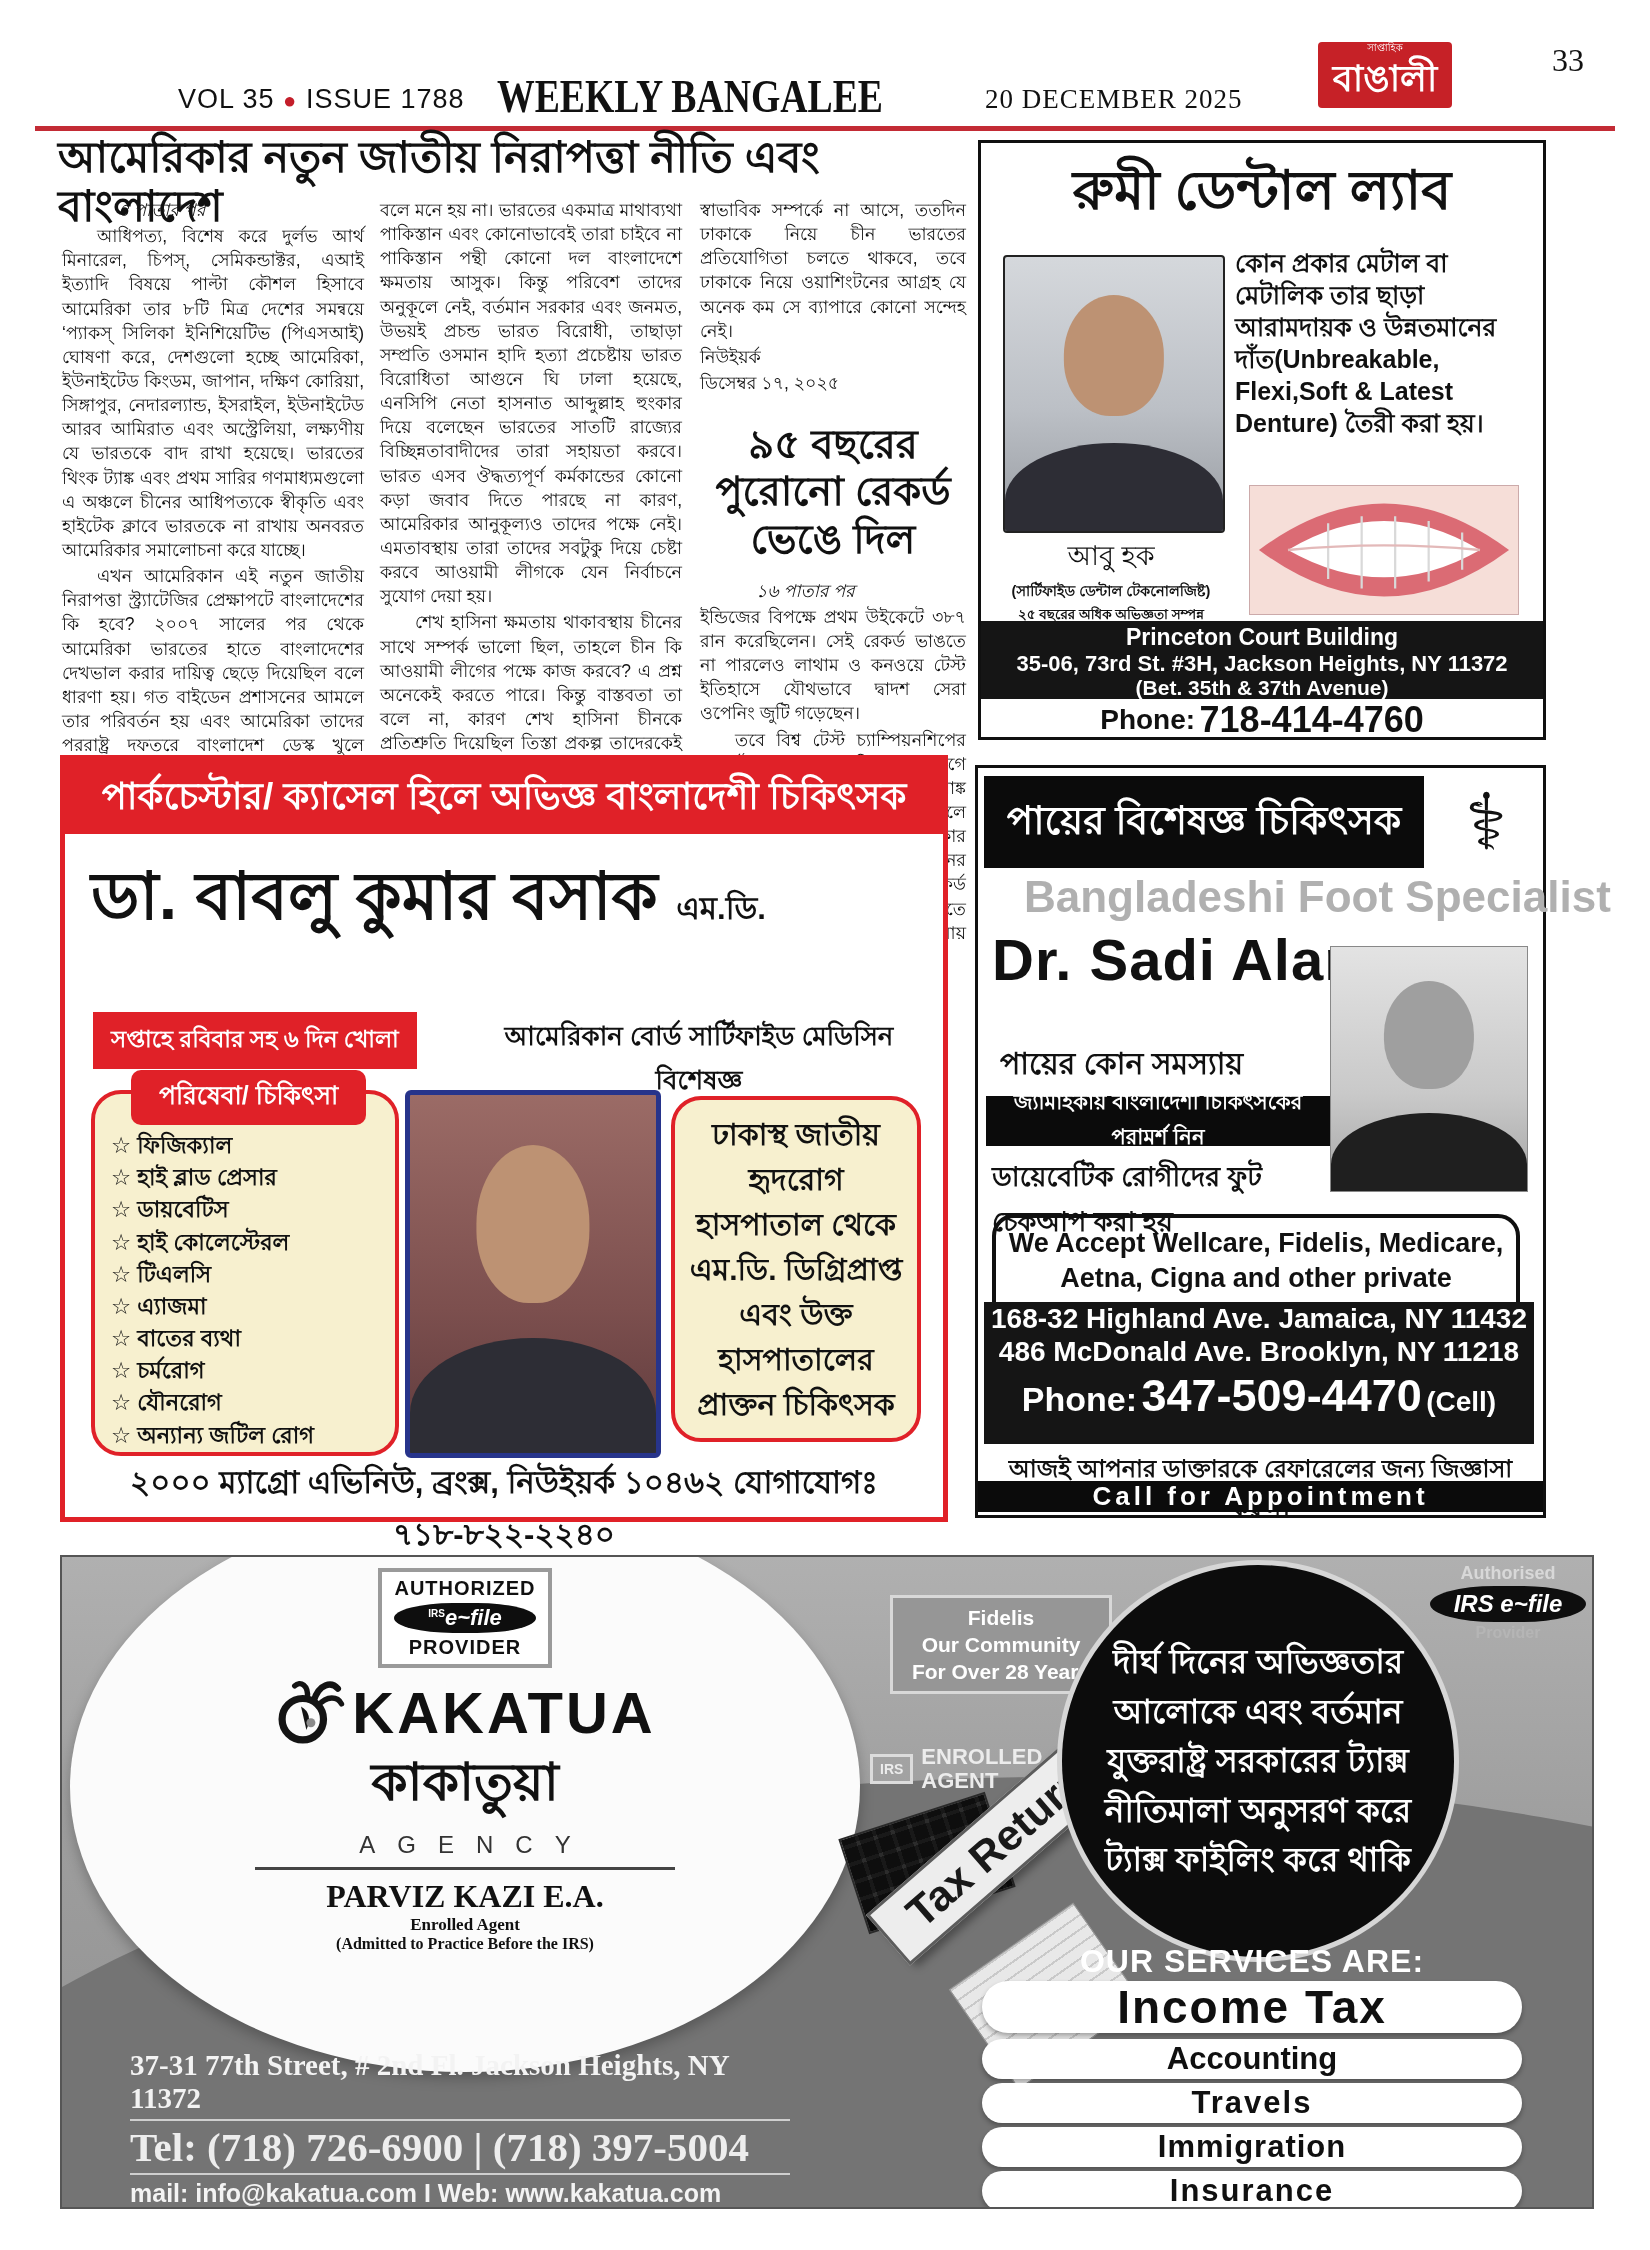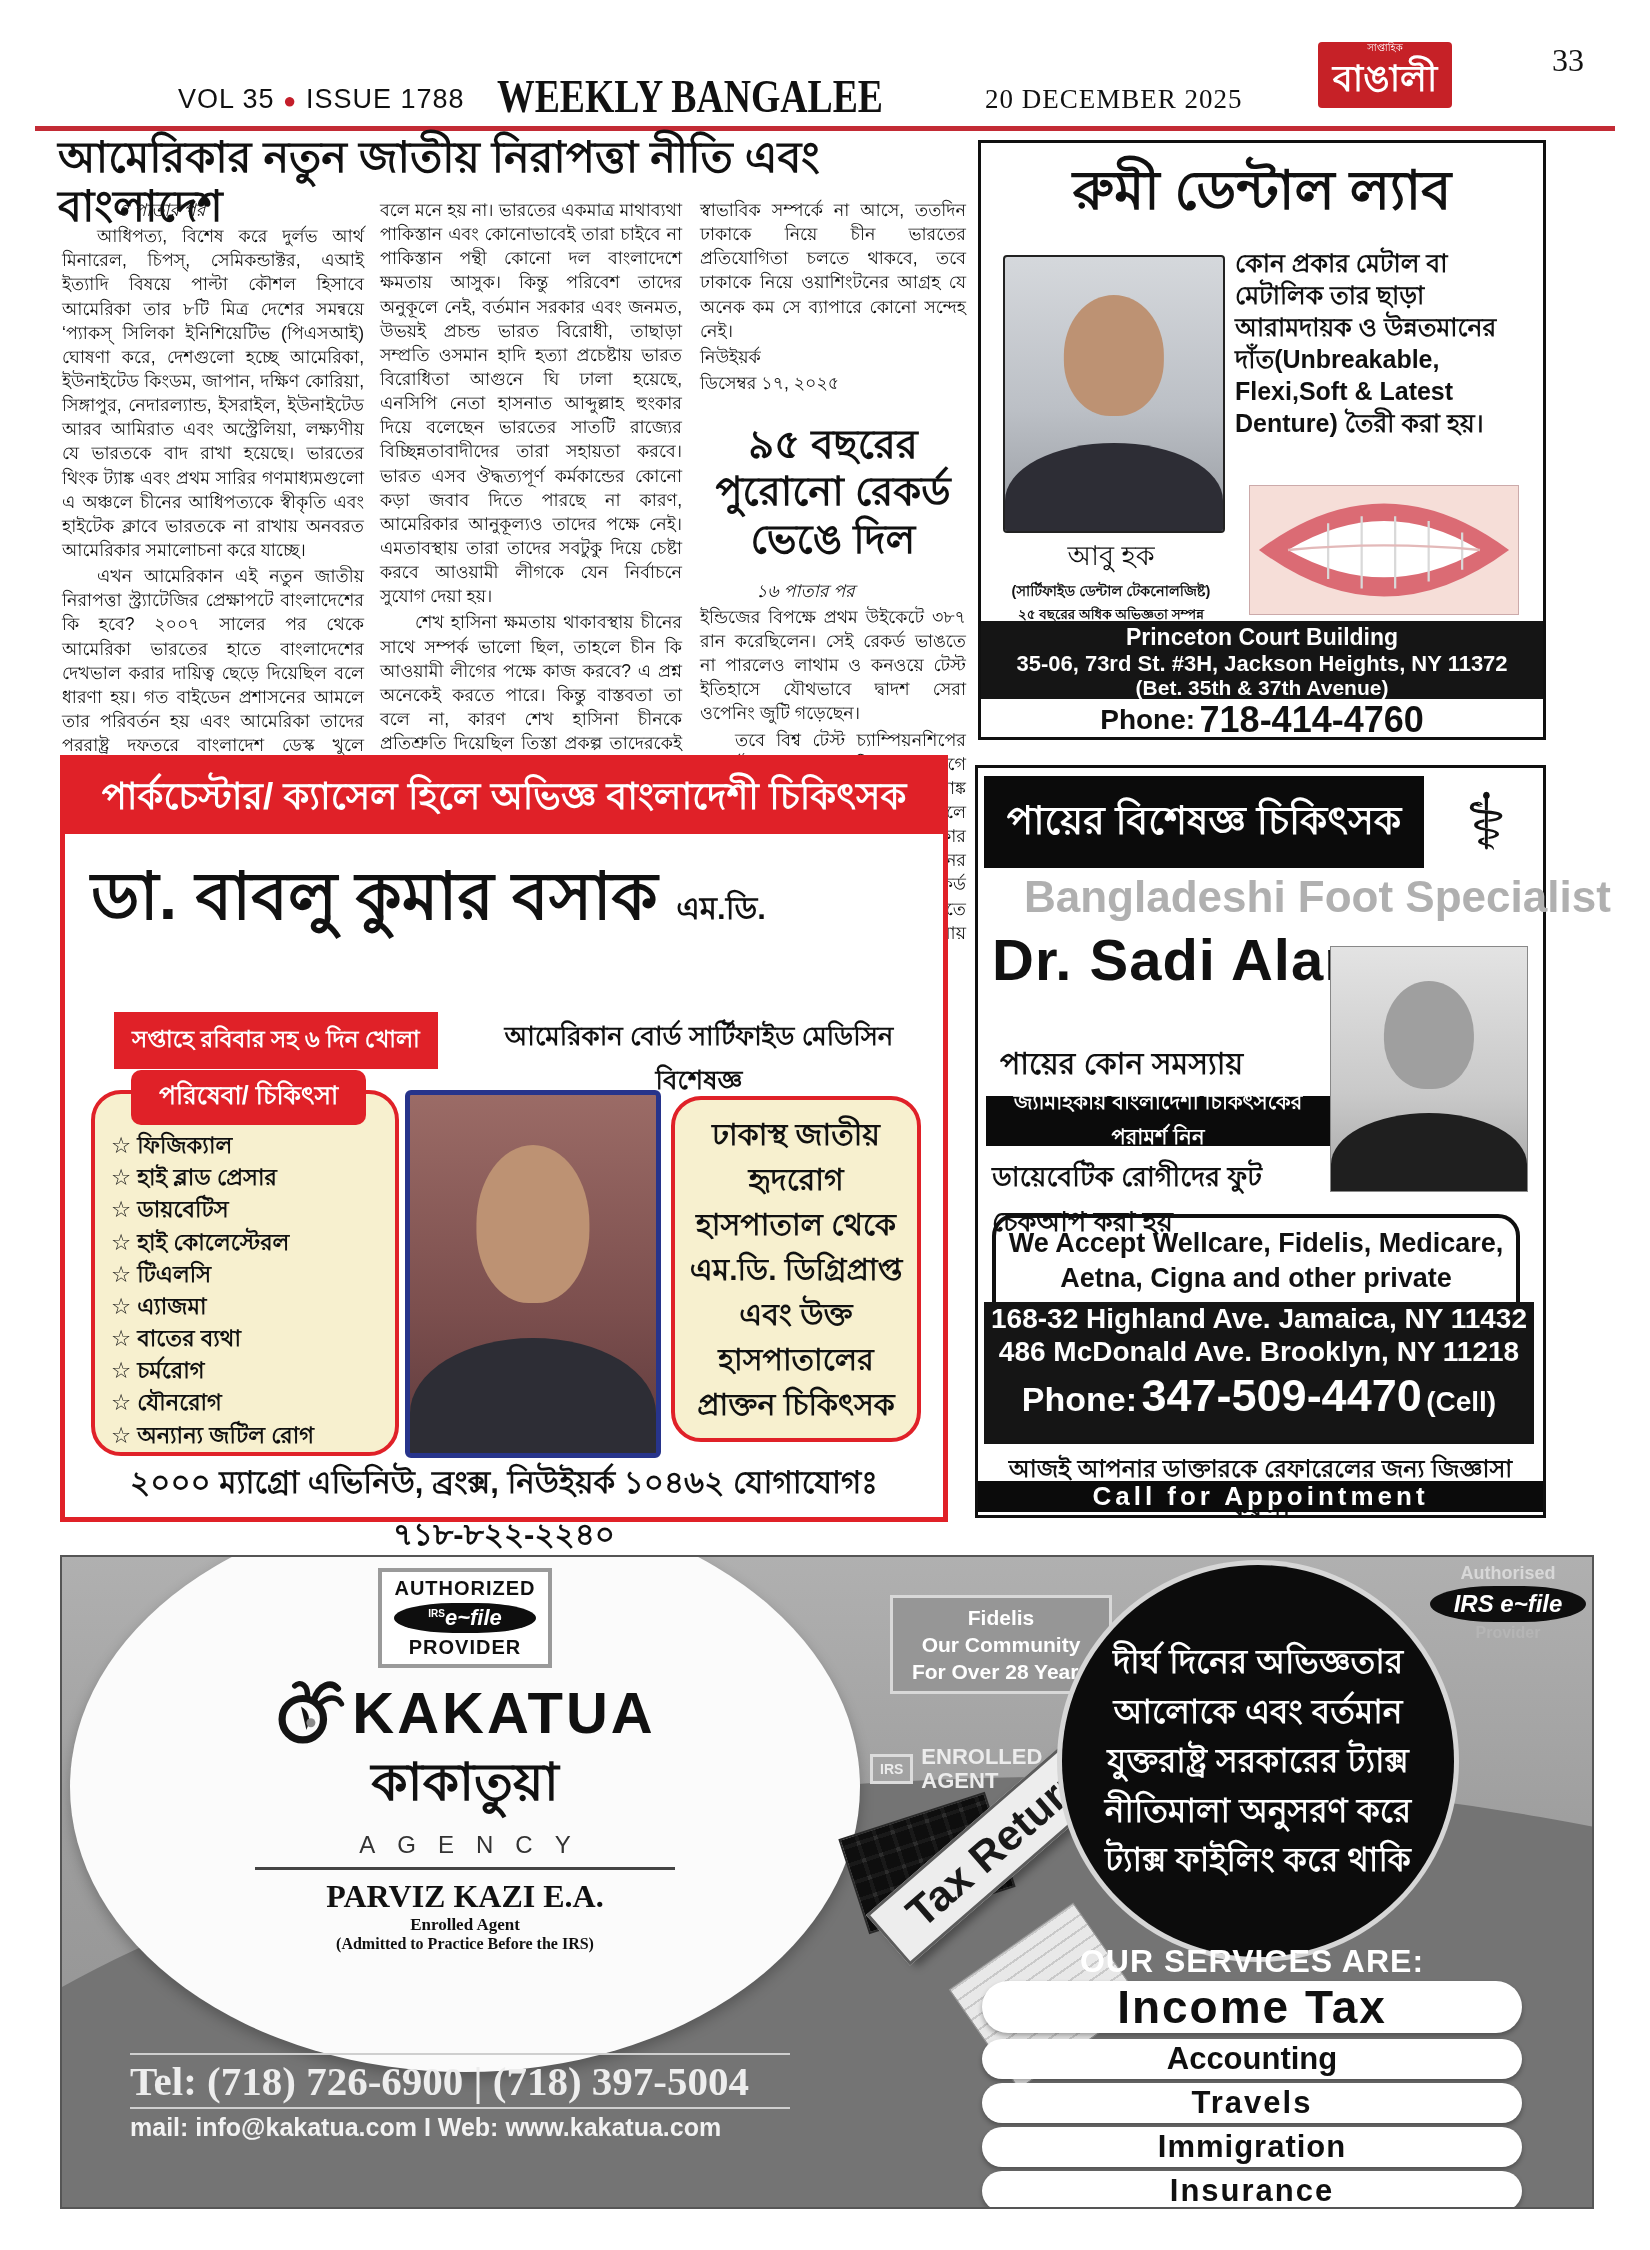--- a/index.html
+++ b/index.html
@@ -61,21 +61,21 @@
   .portrait.gray .head{background:#9f9f9f;}
   .portrait.gray .body{background:#1f1f1f;}
 
   
   .bablu{left:60px;top:755px;width:878px;height:757px;border:5px solid #e02128;background:#fff;}
   .bablu-banner{left:0;top:0;width:100%;height:74px;background:#e02128;color:#fff;text-align:center;
                 font-size:37px;font-weight:bold;line-height:74px;}
   .bablu-name{left:26px;top:86px;width:830px;white-space:nowrap;}
   .bablu-name .nm{font-size:66px;font-weight:bold;}
   .bablu-name .dg{font-size:31px;font-weight:bold;margin-left:14px;}
-  .bablu-open{left:28px;top:252px;background:#e02128;color:#fff;font-size:23px;font-weight:bold;padding:9px 18px;margin-left:21px;}
+  .bablu-open{left:28px;top:252px;background:#e02128;color:#fff;font-size:23px;font-weight:bold;padding:9px 18px;}
   .bablu-sub{left:408px;top:256px;width:452px;font-size:26px;font-weight:bold;text-align:center;}
   .cream{background:#f7f0cf;border:4px solid #e02128;border-radius:30px;}
   .bablu-serv{left:26px;top:330px;width:300px;height:358px;}
   .bablu-serv-head{position:absolute;top:-24px;left:36px;background:#e02128;color:#fff;
                    font-size:25px;font-weight:bold;padding:6px 28px;border-radius:10px;}
   .bablu-serv ul{list-style:none;margin:36px 0 0 0;padding:0 8px 0 16px;}
   .bablu-serv li{font-size:22.5px;font-weight:bold;line-height:1.43;}
   .bablu-serv li .st{margin-right:6px;}
   .bablu-photo{left:340px;top:330px;width:246px;height:358px;border:5px solid #27348b;border-radius:6px;}
   .bablu-right{left:606px;top:336px;width:250px;height:346px;display:flex;align-items:center;justify-content:center;
@@ -321,20 +321,21 @@
         <div class="kaka-bn">কাকাতুয়া</div>
         <div class="kaka-agency">AGENCY</div>
         <div class="kaka-line"></div>
         <div class="kaka-parviz">PARVIZ KAZI E.A.</div>
         <div class="kaka-role">Enrolled Agent</div>
         <div class="kaka-adm">(Admitted to Practice Before the IRS)</div>
       </div>
     </div>
 
     <div class="kaka-addr">
+      <div class="a1">37-31 77th Street, # 2nd Fl. Jackson Heights, NY 11372</div>
       <div class="tel">Tel: (718) 726-6900 | (718) 397-5004</div>
       <div class="ml">mail: info@kakatua.com I Web: www.kakatua.com</div>
     </div>
 
     <div class="kaka-serving">
       <div>Fidelis</div>
       <div>Our Community</div>
       <div>For Over 28 Years</div>
     </div>
 

